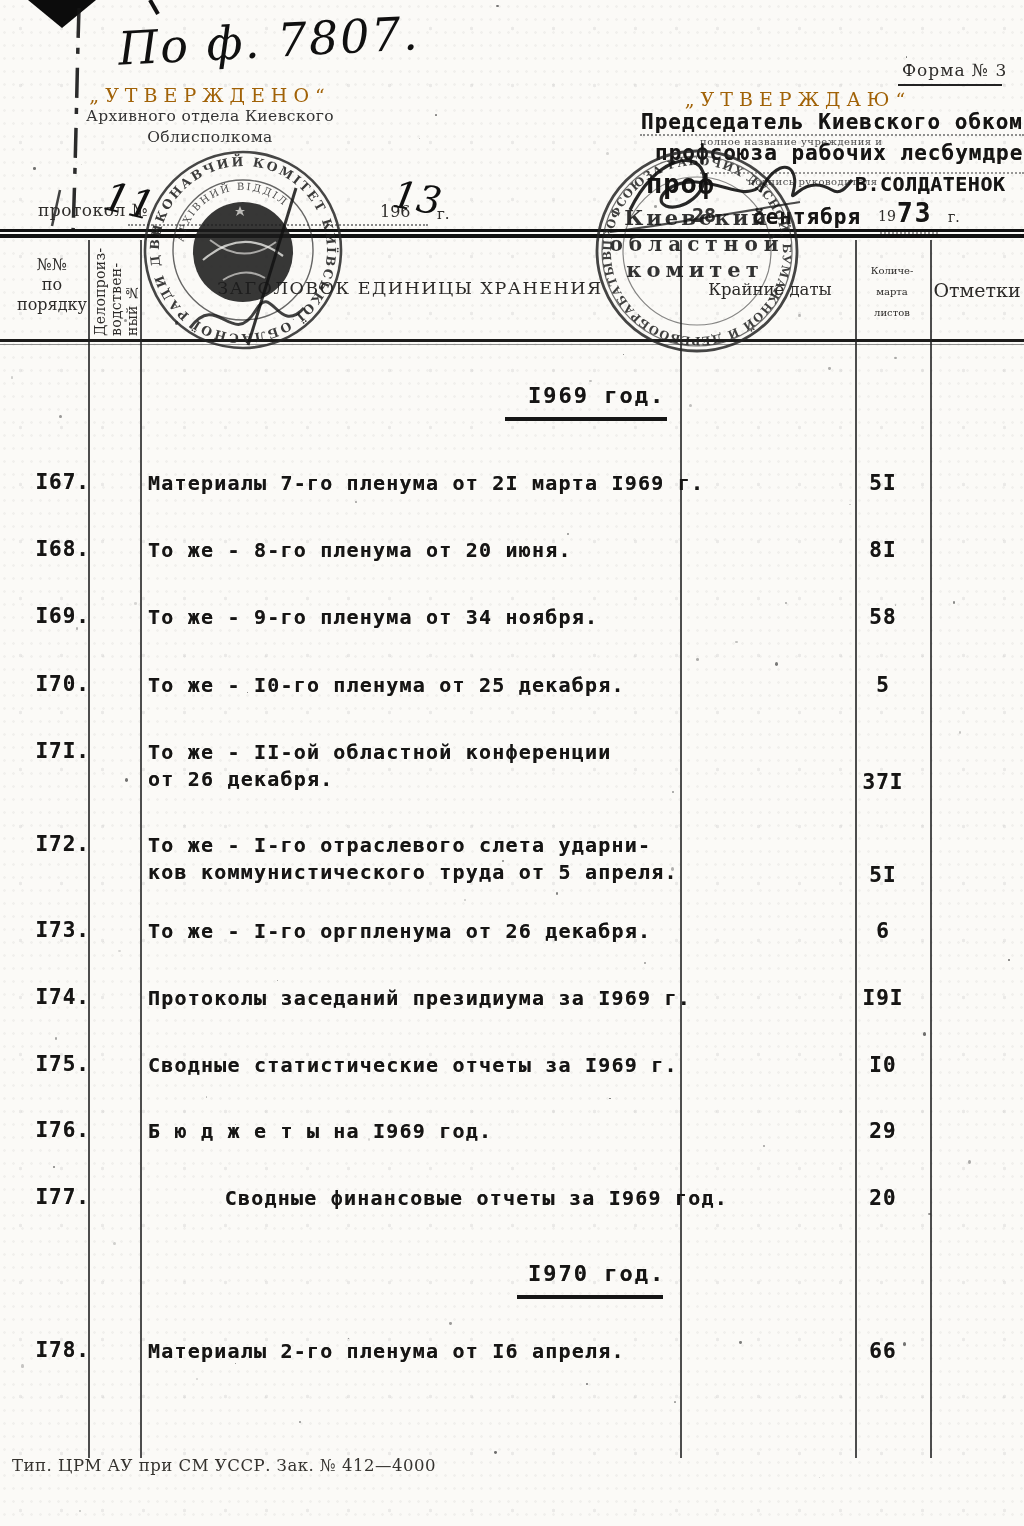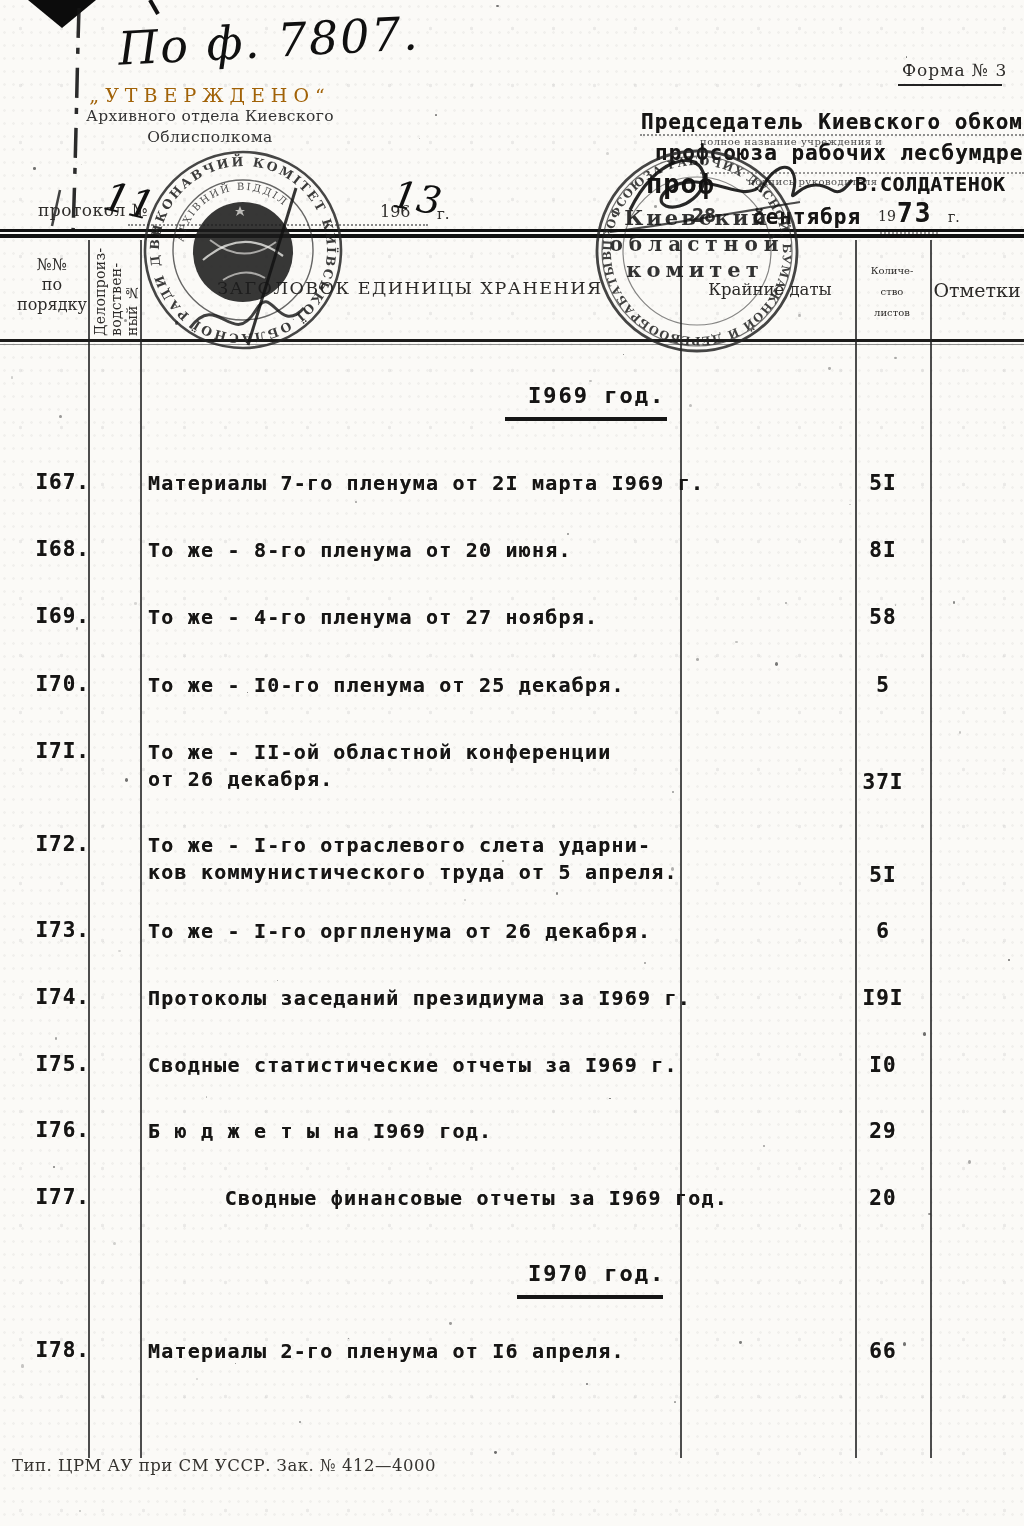--- a/index.html
+++ b/index.html
@@ -90,20 +90,21 @@
     <div class="sub">Архивного отдела Киевского</div>
     <div class="sub">Облисполкома</div>
   </div>
   <div class="abs serif proto-label">протокол №</div>
   <div class="abs proto-dots"></div>
   <div class="abs serif proto-196">196</div>
   <div class="abs serif proto-g">г.</div>
   <div class="abs hw hw-11">11</div>
   <div class="abs hw hw-13">13</div>
 
+  <div class="abs ap-title ap-right-title center">„УТВЕРЖДАЮ“</div>
   <div class="abs type r-line1 nowrap">Председатель Киевского обком</div>
   <div class="abs r-dots1"></div>
   <div class="abs serif r-cap1 nowrap">полное название учреждения и</div>
   <div class="abs type r-line2 nowrap">профсоюза рабочих лесбумдре</div>
   <div class="abs type r-line3 nowrap">проф</div>
   <div class="abs r-dots2"></div>
   <div class="abs serif r-cap2 nowrap">подпись руководителя</div>
   <div class="abs type r-name nowrap">В.СОЛДАТЕНОК</div>
   <div class="abs type r-day">28</div>
   <div class="abs type r-month nowrap">сентября</div>
@@ -131,41 +132,41 @@
   </div>
   <div class="abs col2h">
     <div>Делопроиз-</div>
     <div>водствен-</div>
     <div>ный №</div>
   </div>
   <div class="abs colh col3h center">ЗАГОЛОВОК ЕДИНИЦЫ ХРАНЕНИЯ</div>
   <div class="abs colh col4h center">Крайние даты</div>
   <div class="abs colh col5h center">
     <div>Количе-</div>
-    <div>ство</div>
+    <div>марта</div>
     <div>листов</div>
   </div>
   <div class="abs colh col6h center">Отметки</div>
 
   <div id="tbody">
       <div class="type heading" style="top: 383px;">I969 год.</div>
       <div class="hbar" style="top: 417px; left: 505px; width: 162px;"></div>
       <div class="type rownum" style="top: 470px;">I67.</div>
       <div class="type rtitle" style="top: 470px;">
         <div>Материалы 7-го пленума от 2I марта I969 г.</div>
       </div>
       <div class="type rsheets" style="top: 471px;">5I</div>
       <div class="type rownum" style="top: 537px;">I68.</div>
       <div class="type rtitle" style="top: 537px;">
         <div>То же - 8-го пленума от 20 июня.</div>
       </div>
       <div class="type rsheets" style="top: 538px;">8I</div>
       <div class="type rownum" style="top: 604px;">I69.</div>
       <div class="type rtitle" style="top: 604px;">
-        <div>То же - 4-го пленума от 27 ноября.</div>
+        <div>То же - 9-го пленума от 34 ноября.</div>
       </div>
       <div class="type rsheets" style="top: 605px;">58</div>
       <div class="type rownum" style="top: 672px;">I70.</div>
       <div class="type rtitle" style="top: 672px;">
         <div>То же - I0-го пленума от 25 декабря.</div>
       </div>
       <div class="type rsheets" style="top: 673px;">5</div>
       <div class="type rownum" style="top: 739px;">I7I.</div>
       <div class="type rtitle" style="top: 739px;">
         <div>То же - II-ой областной конференции</div>

